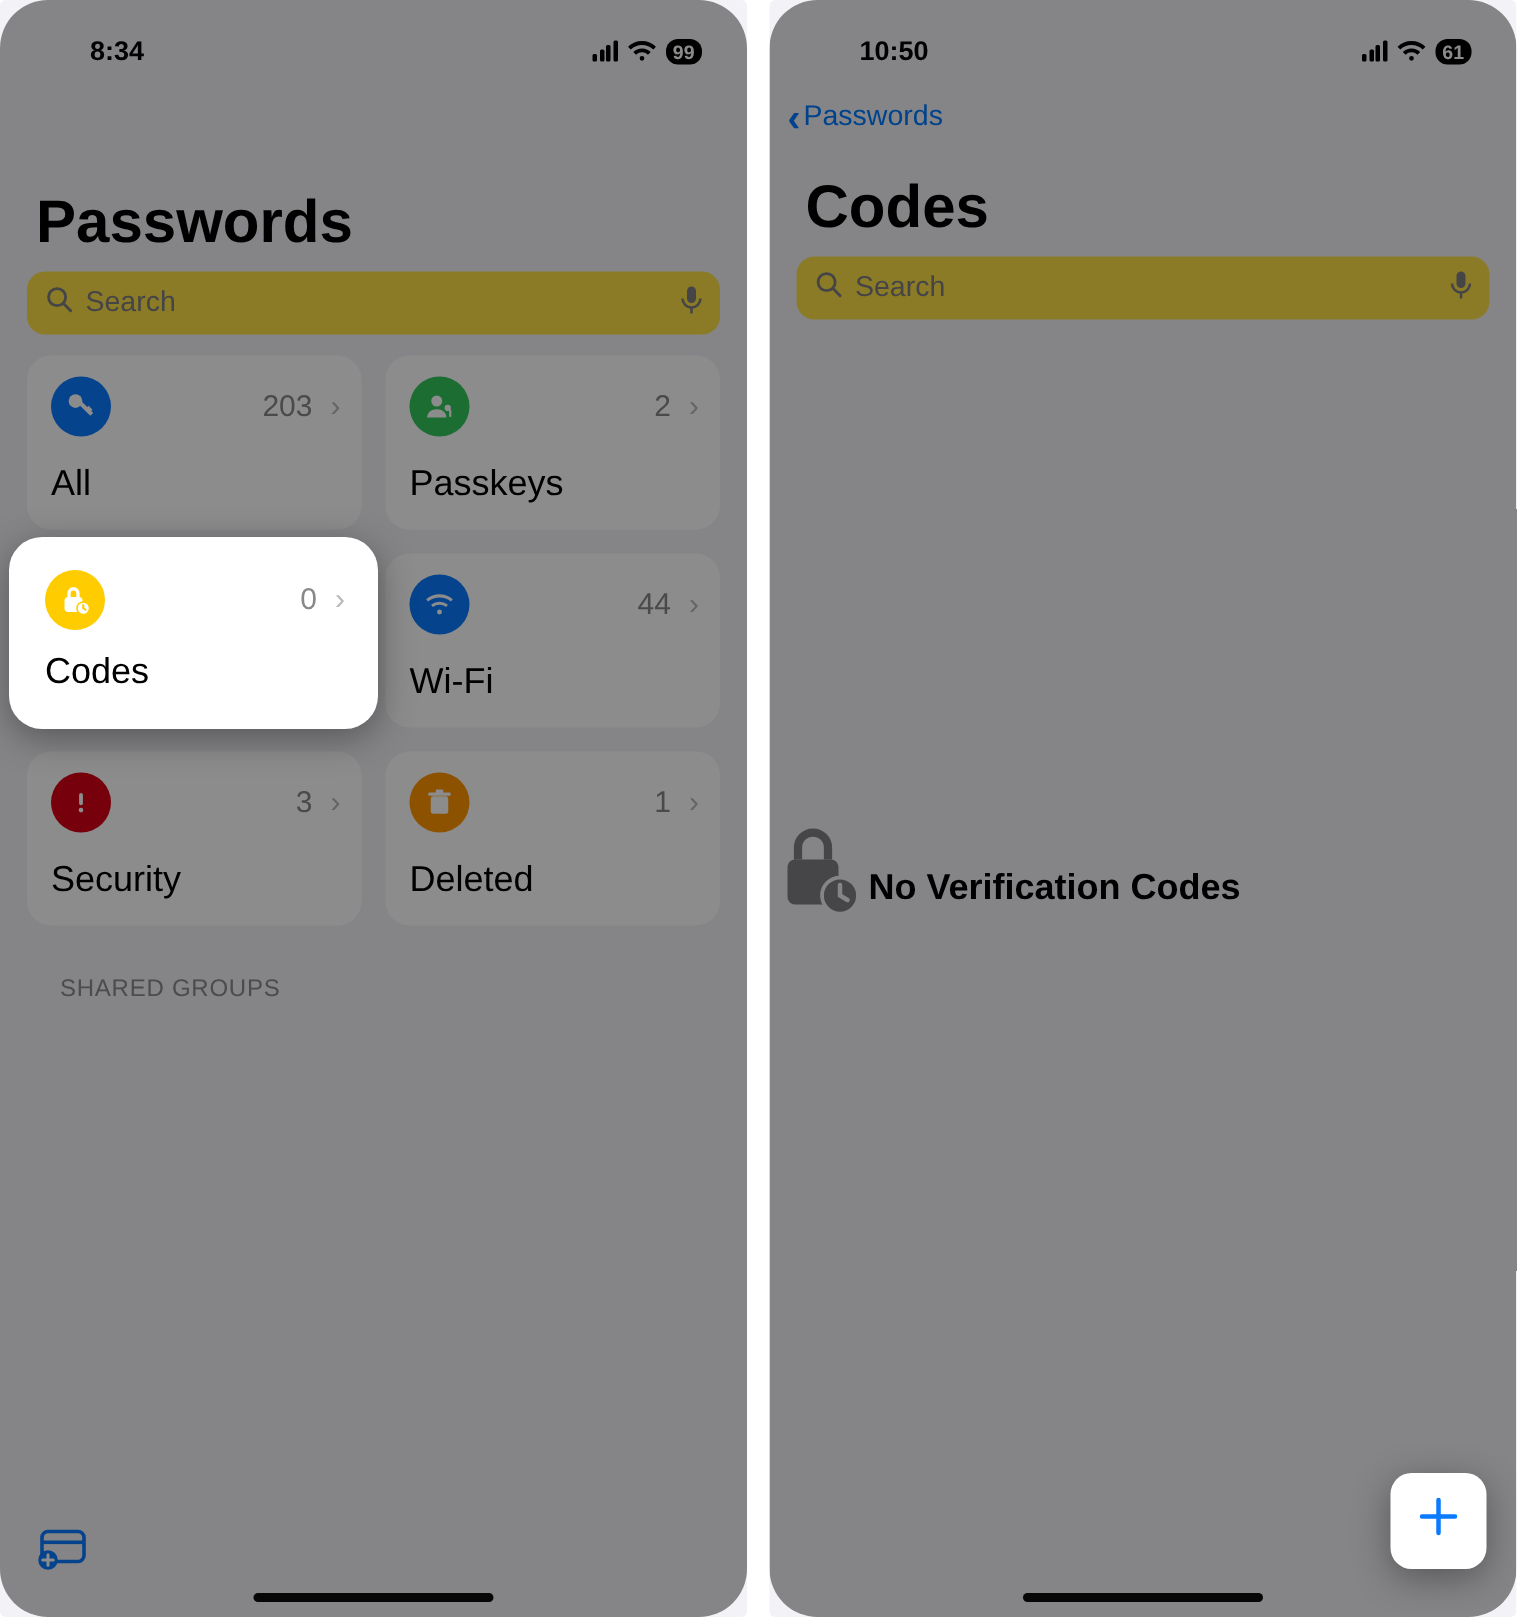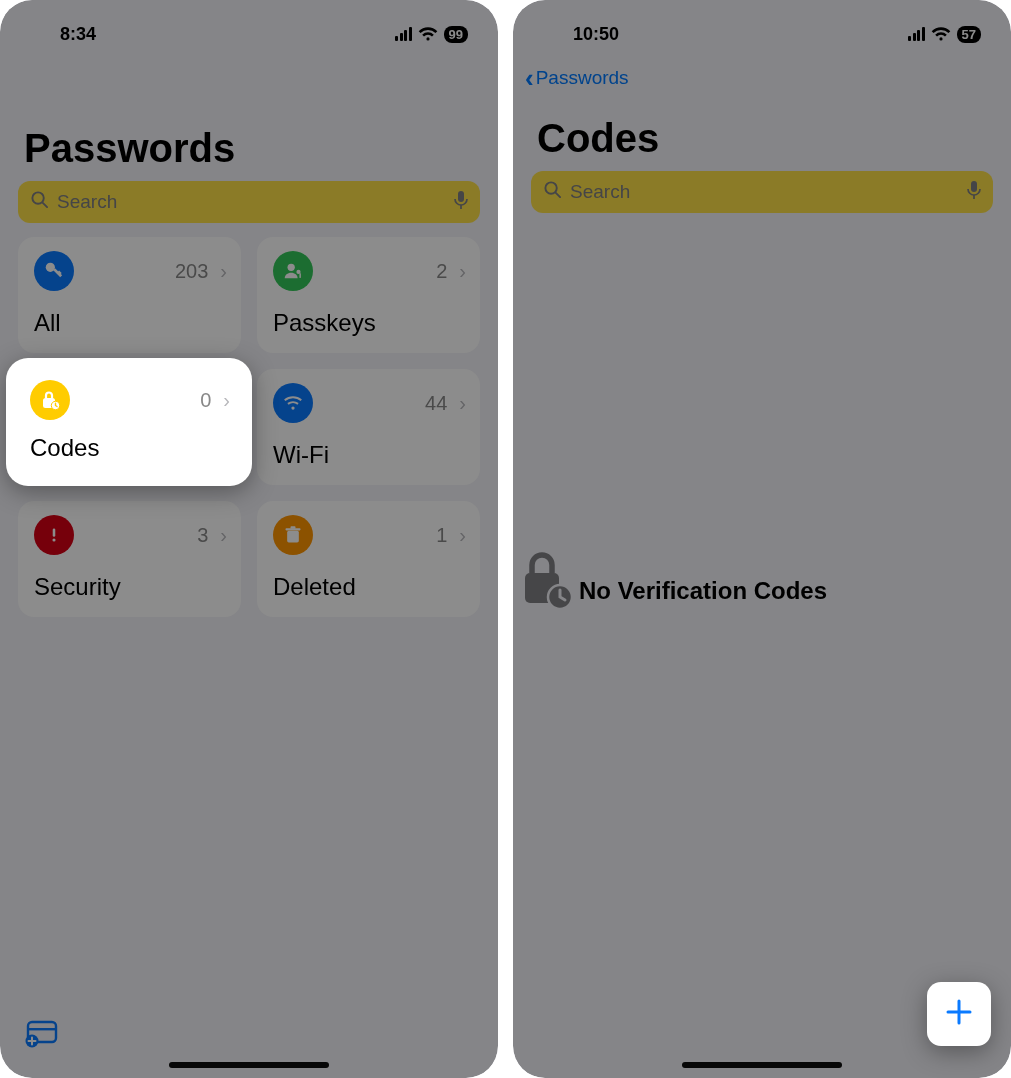--- a/index.html
+++ b/index.html
@@ -12,21 +12,21 @@
   }
   .screens {
     display: flex;
     gap: 15px;
     padding: 0;
   }
   .device {
     width: 498px;
     height: 1078px;
     background: #f2f2f7;
-    border-radius: 32px;
+    border-radius: 4px;
     overflow: hidden;
     position: relative;
   }
   .dim-overlay {
     position: absolute;
     inset: 0;
     background: rgba(0,0,0,0.45);
     pointer-events: none;
     z-index: 50;
     border-radius: 32px;
@@ -314,20 +314,21 @@
           </div>
           <div class="tile-count">
               <span>1</span>
               <span class="tile-chev">›</span>
             </div>
         </div>
         <div class="tile-label">Deleted</div>
       </div>
     </div>
 
+    <div class="section-heading">SHARED GROUPS</div>
 
     <div class="bottom-bar">
       <span class="wallet-btn">
         <svg width="36" height="30" viewBox="0 0 36 30">
             <rect x="4" y="4" width="28" height="20" rx="4" fill="none" stroke="#0a7aff" stroke-width="2.4"></rect>
             <rect x="4" y="10" width="28" height="2.4" fill="#0a7aff"></rect>
             <circle cx="8" cy="23" r="6.5" fill="#0a7aff"></circle>
             <path d="M8 19.5v7M4.5 23h7" stroke="#fff" stroke-width="2" stroke-linecap="round"></path>
           </svg>
       </span>
@@ -365,21 +366,21 @@
             <span></span>
             <span></span>
             <span></span>
             <span></span>
           </span>
         <span class="wifi-icon">
           <svg width="20" height="15" viewBox="0 0 20 15">
               <path d="M10 13.5a1.6 1.6 0 100-3.2 1.6 1.6 0 000 3.2zM4.2 7.7a8.2 8.2 0 0111.6 0l-1.8 1.8a5.7 5.7 0 00-8 0L4.2 7.7zM.7 4.2a13.2 13.2 0 0118.6 0l-1.8 1.8a10.7 10.7 0 00-15 0L.7 4.2z" fill="#000"></path>
             </svg>
         </span>
-        <span class="battery-badge">57</span>
+        <span class="battery-badge">61</span>
       </div>
     </div>
 
     <div class="nav-header">
       <div class="back-link">
         <span class="chev-left">‹</span>
         <span>Passwords</span>
       </div>
     </div>
 

